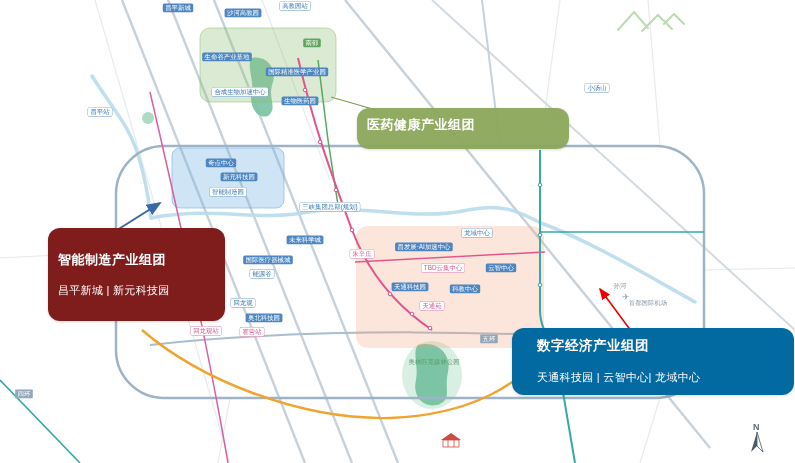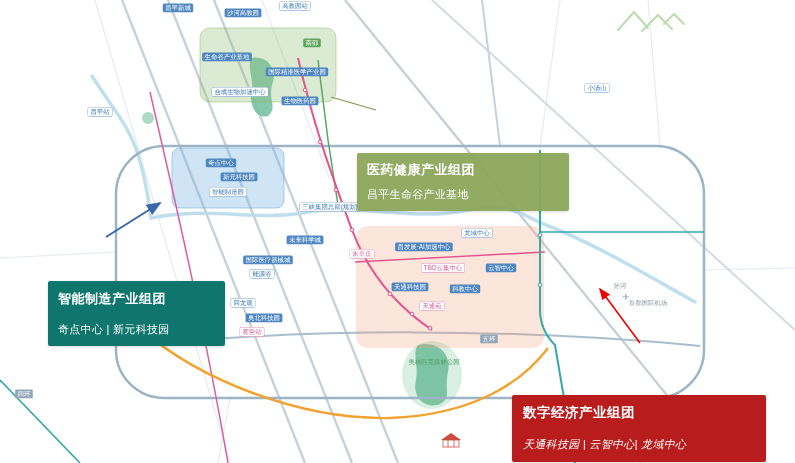--- a/index.html
+++ b/index.html
@@ -17,31 +17,31 @@
   }
   .tag-blue{background:#4d86c0;color:#fff;}
   .tag-green{background:#5ea65e;color:#fff;}
   .tag-wblue{background:#fff;color:#3a78b5;box-shadow:0 0 0 0.5px #6f9fc8;}
   .tag-wpink{background:#fff;color:#d2578f;box-shadow:0 0 0 0.5px #d988ac;}
   .tag-road{background:#93a7b8;color:#fff;border-radius:1px;}
   .tag-gtext{background:transparent;color:#8a99a5;}
   .tag-greentext{background:transparent;color:#57a06b;}
 
   
-  .callout{position:absolute;color:#fff;border-radius:2px;z-index:10;box-shadow:0 1px 3px rgba(0,0,0,0.15);margin-top:45px;}
+  .callout{position:absolute;color:#fff;border-radius:12px;z-index:10;box-shadow:0 1px 3px rgba(0,0,0,0.15);}
   .callout-title{font-weight:bold;font-size:13px;letter-spacing:0.5px;}
   .callout-line{font-size:11px;letter-spacing:0.3px;}
   .callout-green{left:357px;top:108px;width:192px;padding:8px 10px;background:rgba(139,167,90,0.95);}
   .callout-green .callout-title{margin-bottom:7px;}
   .callout-green .callout-line{line-height:1.5;}
-  .callout-blue{left:48px;top:236px;width:157px;padding:9px 10px;background:#0f766e;}
+  .callout-blue{left:48px;top:228px;width:157px;padding:23px 10px;background:#7f1d1d;}
   .callout-blue .callout-title{margin-bottom:14px;}
-  .callout-red{left:512px;top:350px;width:232px;padding:9px 11px;background:#b91c1c;}
+  .callout-red{left:512px;top:328px;width:232px;padding:9px 25px;background:#0369a1;}
   .callout-red .callout-title{margin-bottom:13px;font-size:13.5px;}
-  .callout-red .callout-line{line-height:1.65;font-style:italic;}
+  .callout-red .callout-line{line-height:1.65;}
 </style>
 </head>
 <body>
 
 <div class="stage">
 
   <svg width="795" height="463" viewBox="0 0 795 463">
     <defs>
       <marker id="ah-blue" markerWidth="9" markerHeight="8" refX="6.5" refY="3" orient="auto">
         <path d="M0,0 L7.5,3 L0,6 Z" fill="#3a68a8"></path>
@@ -179,26 +179,25 @@
       <div class="tag tag-wpink" style="left: 252px; top: 332px;">霍营站</div>
       <div class="tag tag-road" style="left: 489px; top: 339px;">五环</div>
       <div class="tag tag-road" style="left: 24px; top: 394px;">四环</div>
       <div class="tag tag-gtext" style="left: 620px; top: 286px;">孙河</div>
       <div class="tag tag-gtext" style="left: 648px; top: 303px;">首都国际机场</div>
       <div class="tag tag-greentext" style="left: 434px; top: 362px;">奥林匹克森林公园</div>
     </div>
 
   <div class="callout callout-green">
     <div class="callout-title">医药健康产业组团</div>
-    <div class="callout-line">昌平生命谷产业基地</div>
   </div>
 
   <div class="callout callout-blue">
     <div class="callout-title">智能制造产业组团</div>
-    <div class="callout-line">奇点中心 | 新元科技园</div>
+    <div class="callout-line">昌平新城 | 新元科技园</div>
   </div>
 
   <div class="callout callout-red">
     <div class="callout-title">数字经济产业组团</div>
     <div class="callout-line">天通科技园 | 云智中心| 龙域中心</div>
   </div>
 
 </div>
 
 </body></html>

